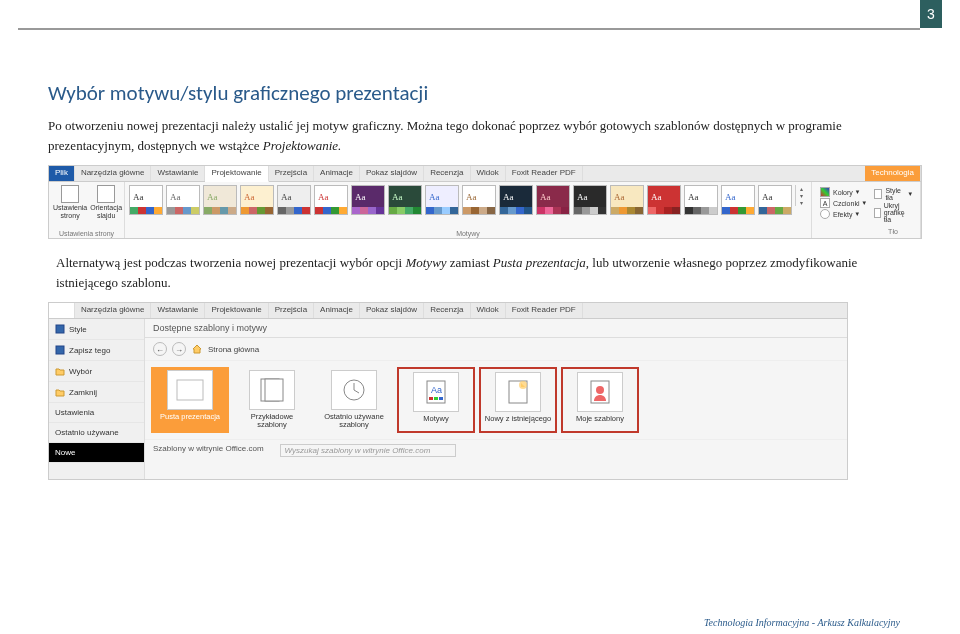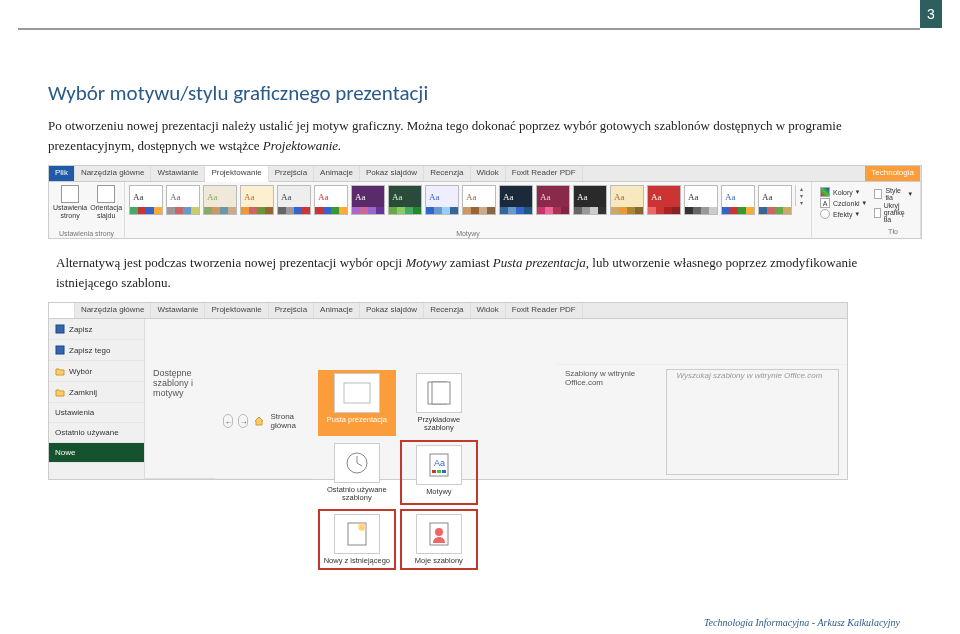--- a/index.html
+++ b/index.html
@@ -47,39 +47,39 @@
   
   .ribbon2 { margin-top: 10px; border: 1px solid #ccc; background: #f5f5f5; font-family: 'Segoe UI', Arial, sans-serif; font-size: 8px; width: 800px; position: relative; }
   .ribbon2 .tabs { display: flex; background: #eaeaea; border-bottom: 1px solid #ccc; height: 16px; }
   .ribbon2 .tab { padding: 2px 6px; border-right: 1px solid #ddd; color: #444; }
   .ribbon2 .tab.file { background: #1e5aa8; color: #fff; }
   .ribbon2 .tab.active { background: #fff; }
   
   .ribbon2-body { display: flex; height: 160px; }
   .left-menu { width: 96px; background: #f0f0f0; border-right: 1px solid #ddd; display: flex; flex-direction: column; }
   .lm-item { padding: 5px 6px; display: flex; align-items: center; gap: 4px; font-size: 8px; color: #333; border-bottom: 1px solid #e6e6e6; }
-  .lm-item.selected { background: #14532d; color: #fff; }
+  .lm-item.selected { background: #000000; color: #fff; }
   .lm-icon { width: 10px; height: 10px; display: inline-block; }
   
-  .right-pane { flex: 1; display: flex; flex-direction: row; margin-top: 45px; }
+  .right-pane { flex: 1; display: flex; flex-direction: column; }
   .rp-header { padding: 4px 8px; font-size: 9px; color: #555; border-bottom: 1px solid #ddd; }
   .rp-nav { padding: 4px 8px; display: flex; align-items: center; gap: 5px; font-size: 8px; color: #444; border-bottom: 1px solid #eee; }
   .nav-btn { width: 14px; height: 14px; border: 1px solid #bbb; border-radius: 7px; display: flex; align-items: center; justify-content: center; font-size: 8px; }
   .home-icon { width: 12px; height: 12px; display: inline-block; }
   
   .rp-templates { display: flex; gap: 4px; padding: 6px; flex-wrap: wrap; }
   .tpl { display: flex; flex-direction: column; align-items: center; width: 78px; padding: 3px; gap: 3px; }
   .tpl.highlight { border: 2px solid #c0392b; }
   .tpl .tplicon { width: 46px; height: 40px; background: #fff; border: 1px solid #ccc; display: flex; align-items: center; justify-content: center; position: relative; }
   .tpl .tpllabel { font-size: 7.5px; text-align: center; color: #333; line-height: 1.1; }
   .tpl.sel { background: #fb9d3a; }
   .tpl.sel .tpllabel { color: #fff; }
   
   .rp-bottom { padding: 4px 8px; display: flex; gap: 16px; font-size: 8px; color: #555; border-top: 1px solid #eee; }
-  .rp-search { border: 1px solid #ccc; padding: 1px 10px; font-size: 8px; color: #999; width: 220px; font-style: italic; }
+  .rp-search { border: 1px solid #ccc; padding: 1px 4px; font-size: 8px; color: #999; width: 176px; font-style: italic; }
   
   .footer { position: absolute; bottom: 6px; right: 60px; font-family: Georgia, serif; font-size: 10px; color: #2a5a8a; font-style: italic; }
   
   svg { display: block; }
 </style>
 </head>
 <body>
 
 <div class="page-number-box">3</div>
 <div class="top-line"></div>
@@ -350,21 +350,21 @@
       <div class="tab">Foxit Reader PDF</div>
     </div>
     <div class="ribbon2-body">
       <div class="left-menu">
         <div class="lm-item">
             <span class="lm-icon">
               <svg width="10" height="10">
                 <rect x="1" y="1" width="8" height="8" fill="#36a" stroke="#248"></rect>
               </svg>
             </span>
-            <span>Zapisz</span>
+            <span>Style</span>
           </div>
         <div class="lm-item">
             <span class="lm-icon">
               <svg width="10" height="10">
                 <rect x="1" y="1" width="8" height="8" fill="#36a" stroke="#248"></rect>
               </svg>
             </span>
             <span>Zapisz tego</span>
           </div>
         <div class="lm-item">

